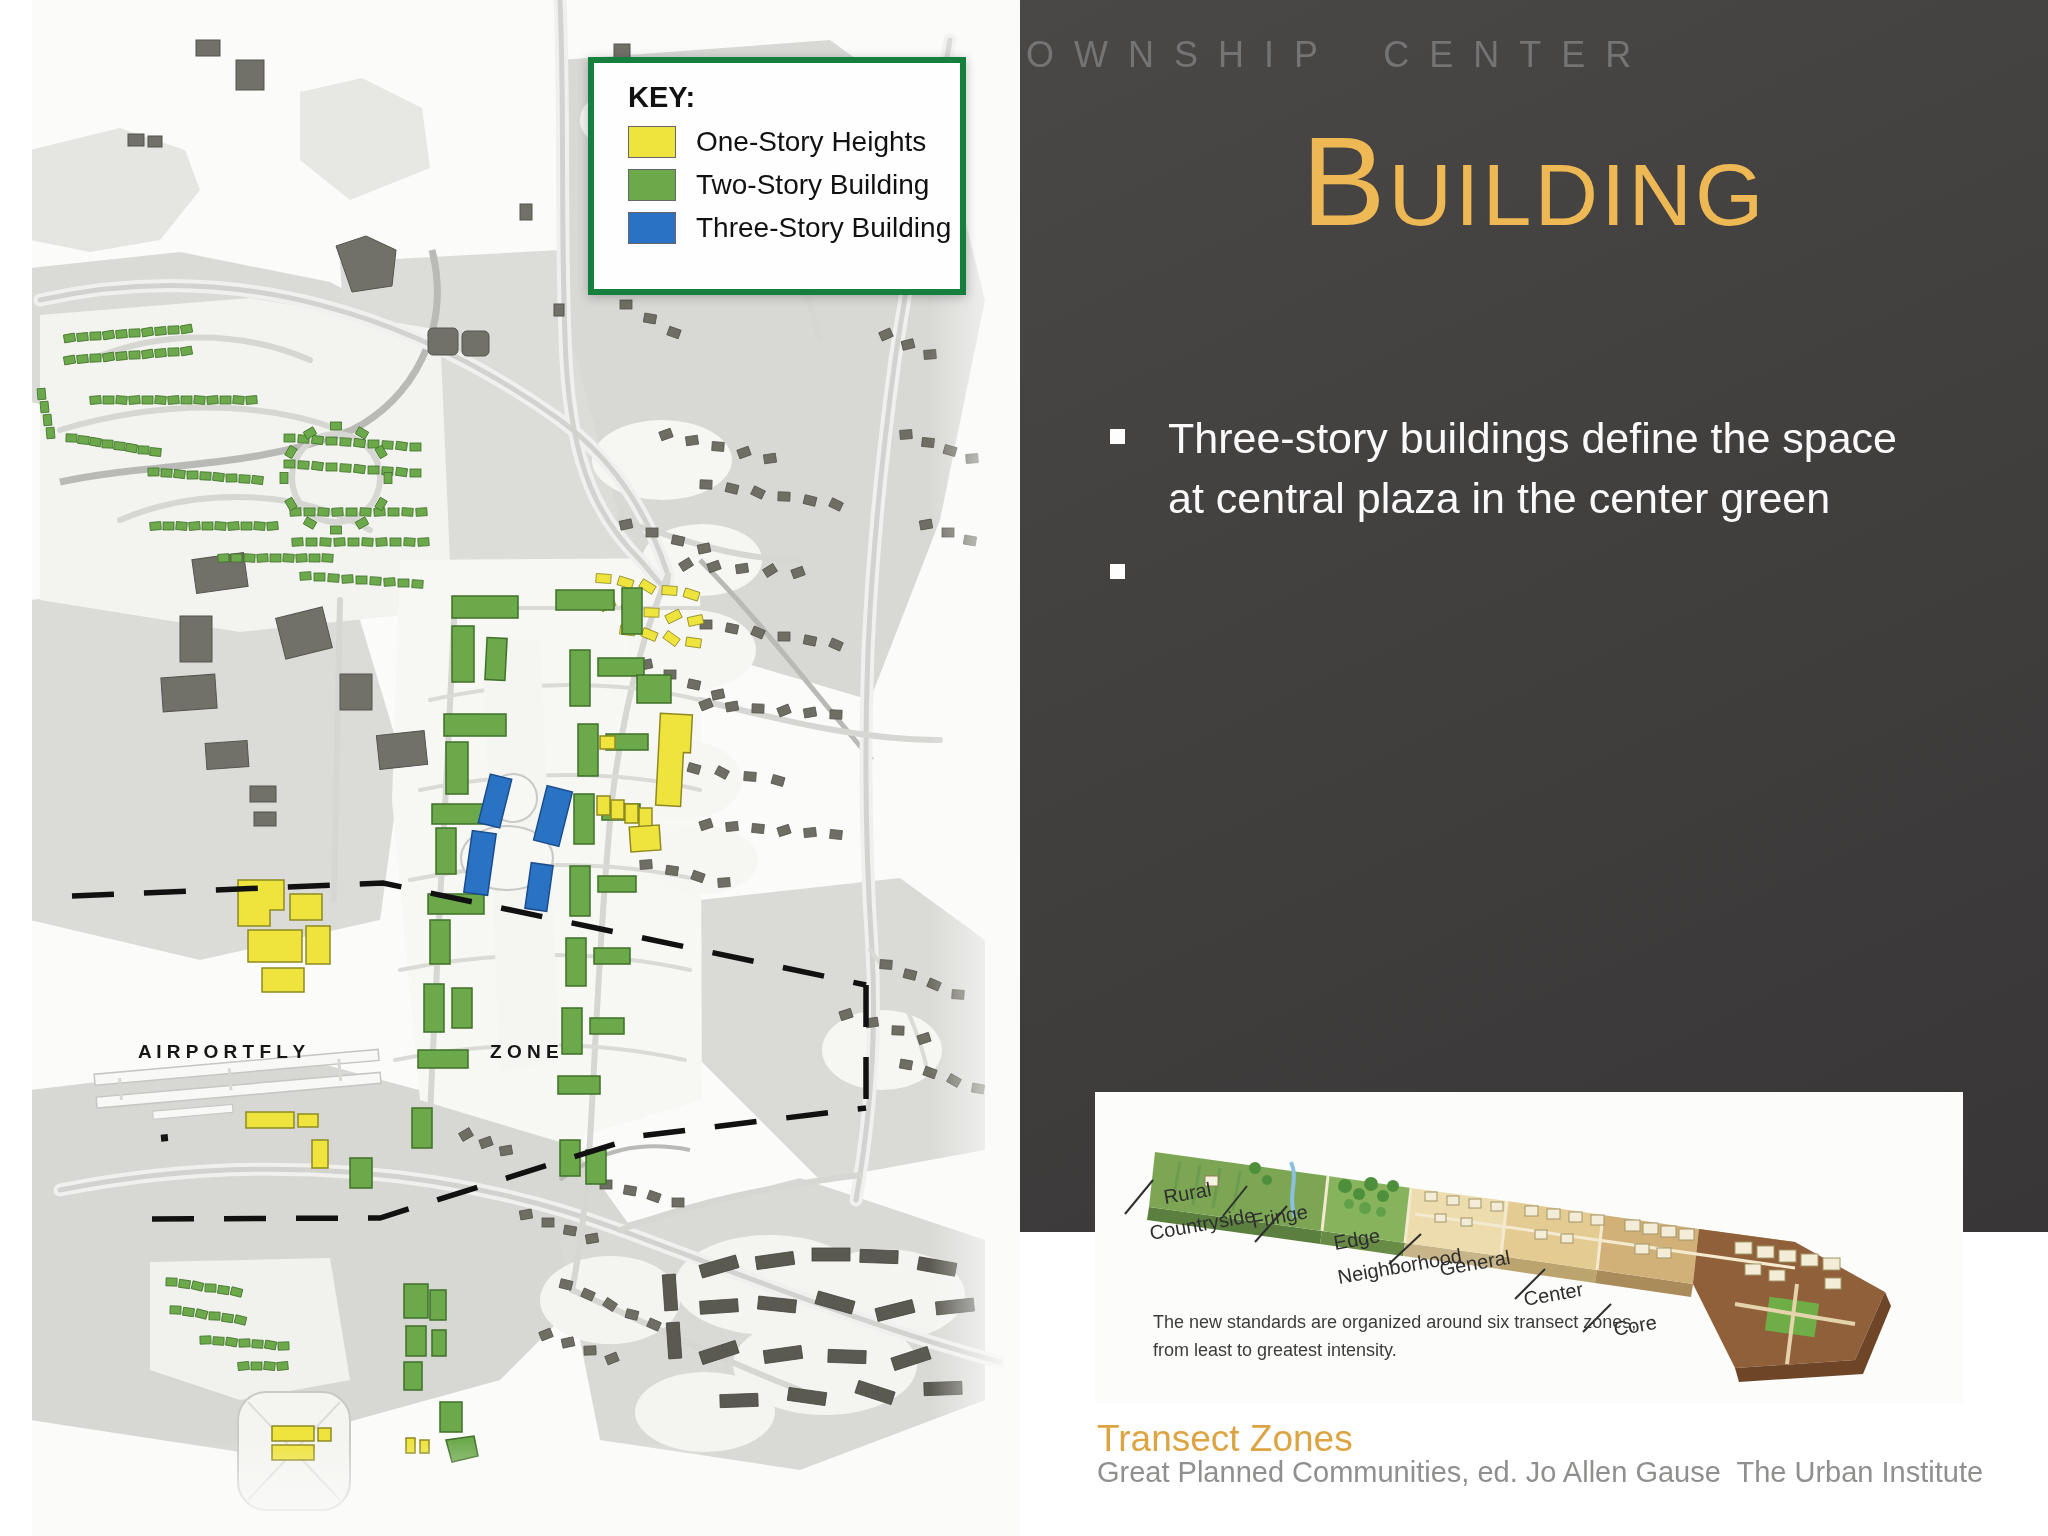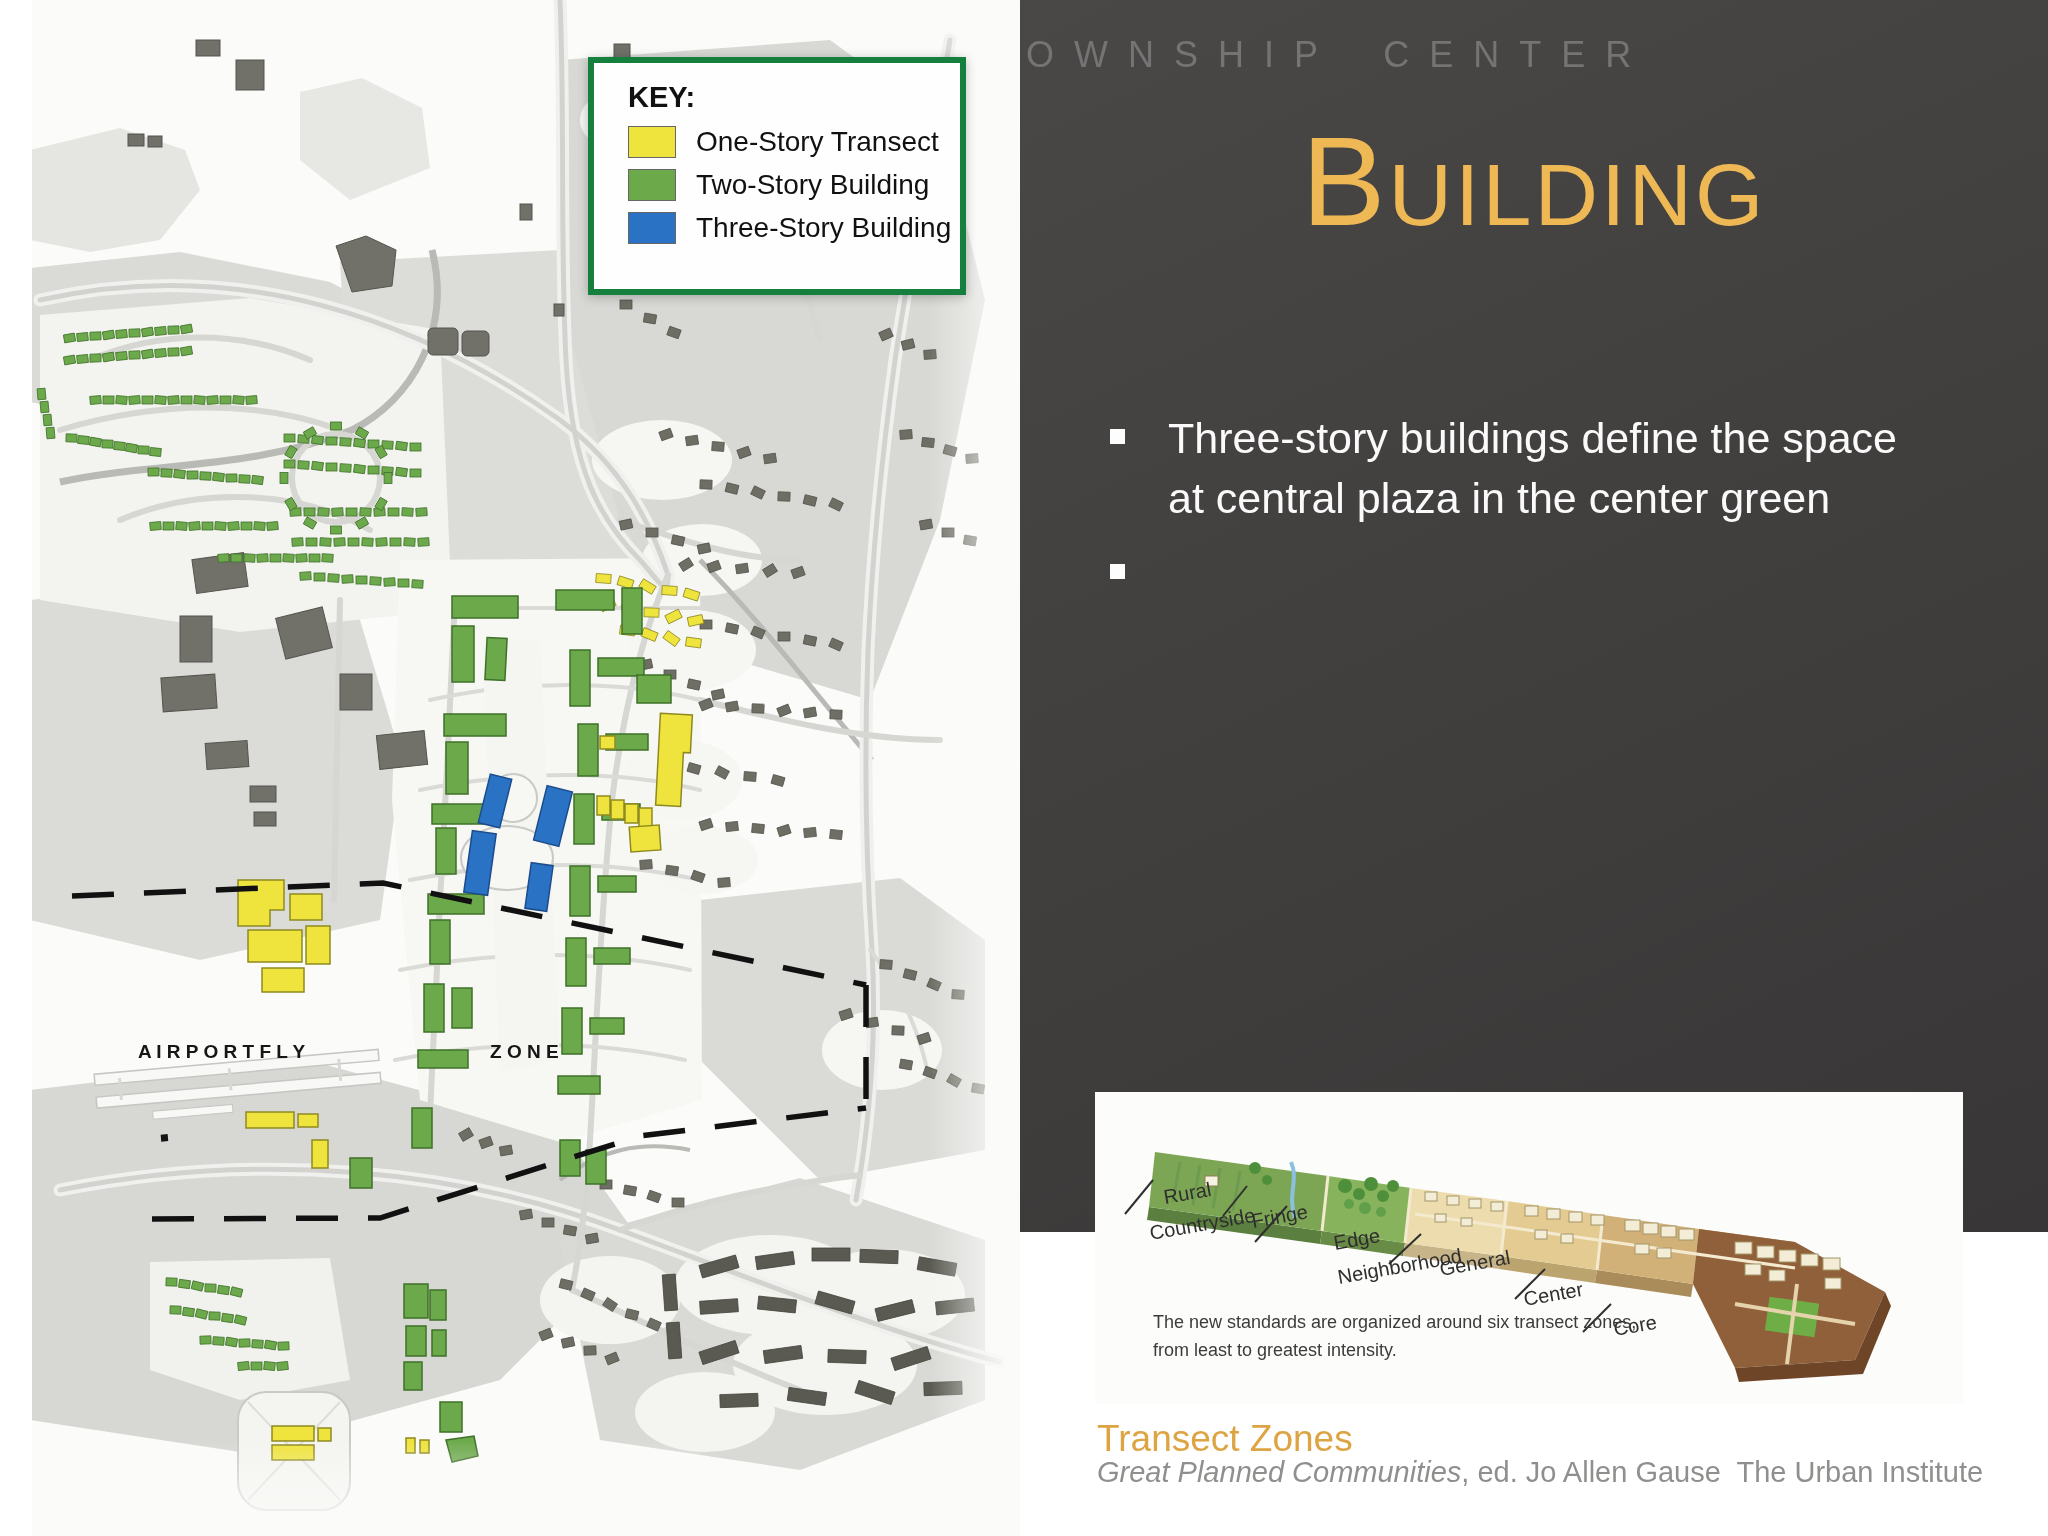--- a/index.html
+++ b/index.html
@@ -22,21 +22,21 @@
   .page-title{position:absolute;left:0;top:128px;width:100%;text-align:center;
               font-family:Liberation Sans, sans-serif;font-variant:small-caps;
               font-size:126px;line-height:108px;color:#eeb854;letter-spacing:3px;font-weight:normal;margin:0;}
   .bullets{position:absolute;left:88px;top:408px;width:810px;margin:0;padding:0;list-style:none;}
   .bullets li{position:relative;padding-left:60px;margin-bottom:15px;
               font-size:43px;line-height:60px;color:#fafafa;}
   .bullets li .sq{position:absolute;left:2px;top:21px;width:15px;height:15px;background:#fdfdfd;}
   .figure{position:absolute;left:75px;top:1092px;width:868px;height:312px;background:#fcfcfa;}
   .fig-title{position:absolute;left:77px;top:1418px;font-size:37px;color:#ddA443;color:#dda443;}
   .fig-credit{position:absolute;left:77px;top:1456px;font-size:29px;color:#8f8f8d;white-space:pre-wrap;}
-  .fig-credit .it{font-style:italic;}
+  .fig-credit .it{}
 </style>
 </head>
 <body>
 
 <div class="slide">
 
   <div class="map-panel">
     <svg class="map-svg" width="1020" height="1536" viewBox="0 0 1020 1536">
       <defs>
         <linearGradient id="fadeB" x1="0" y1="0" x2="0" y2="1">
@@ -566,21 +566,21 @@
       <g font-family="Liberation Sans, sans-serif" font-size="19" font-weight="bold" fill="#161616">
         <text x="138" y="1058">A I R P O R T   F L Y</text>
         <text x="490" y="1058">Z O N E</text>
       </g>
     </svg>
 
     <div class="map-key">
       <div class="key-title">KEY:</div>
       <div class="key-row">
         <span class="key-swatch" style="background: rgb(239, 227, 61);"></span>
-        <span class="key-label">One-Story Transect</span>
+        <span class="key-label">One-Story Heights</span>
       </div>
       <div class="key-row">
         <span class="key-swatch" style="background: rgb(108, 169, 75);"></span>
         <span class="key-label">Two-Story Building</span>
       </div>
       <div class="key-row">
         <span class="key-swatch" style="background: rgb(42, 114, 196);"></span>
         <span class="key-label">Three-Story Building</span>
       </div>
     </div>

